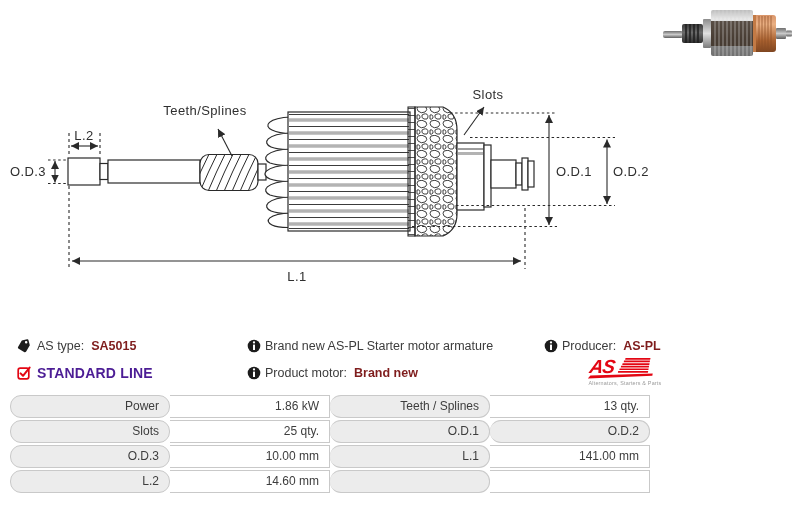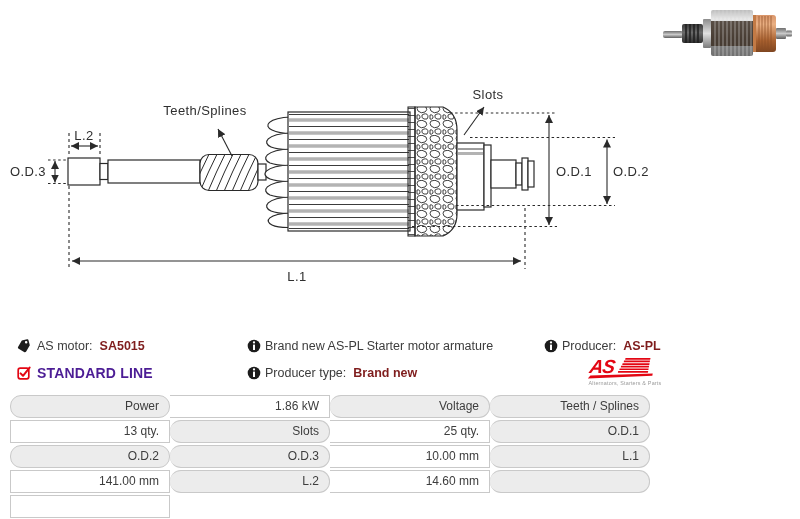--- a/index.html
+++ b/index.html
@@ -234,21 +234,21 @@
   <rect x="124" y="23.5" width="6" height="6" rx="1" fill="url(#gShaft)"></rect>
 </svg>
 
 <svg class="abs icon13" style="left:17px;top:339px" viewBox="0 0 14 14">
   <g transform="rotate(-14 7 7)">
     <path d="M1.2,6.2 L6.2,1.2 H11.6 a1.2,1.2 0 0 1 1.2,1.2 V7.8 L7.8,12.8 a1.6,1.6 0 0 1 -2.2,0 L1.2,8.4 a1.55,1.55 0 0 1 0,-2.2 Z" fill="#1c1c1c"></path>
     <circle cx="10" cy="3.9" r="1.25" fill="#fff"></circle>
   </g>
 </svg>
 <div class="info-item abs" style="left:37px;top:339px">
-  <span>AS motor:</span><span class="b">SA5015</span>
+  <span>AS type:</span><span class="b">SA5015</span>
 </div>
 
 <svg class="abs icon13" style="left:17px;top:366px" viewBox="0 0 14 14">
   <rect x="1.2" y="2.2" width="10.6" height="10.6" rx="2" fill="none" stroke="#e30613" stroke-width="1.7"></rect>
   <path d="M3.6,7.4 L6,9.8 L12.6,1.6" fill="none" stroke="#e30613" stroke-width="2" stroke-linecap="round" stroke-linejoin="round"></path>
 </svg>
 <div class="std-line abs" style="left:37px;top:366px">STANDARD LINE</div>
 
 <svg class="abs icon13" style="left:247px;top:339px" viewBox="0 0 14 14">
   <circle cx="7" cy="7" r="6.3" fill="#1c1c1c"></circle>
@@ -258,21 +258,21 @@
 <div class="info-item abs" style="left:265px;top:339px">
   <span>Brand new AS-PL Starter motor armature</span>
 </div>
 
 <svg class="abs icon13" style="left:247px;top:366px" viewBox="0 0 14 14">
   <circle cx="7" cy="7" r="6.3" fill="#1c1c1c"></circle>
   <rect x="6" y="5.6" width="2" height="5.4" fill="#fff"></rect>
     <circle cx="7" cy="3.4" r="1.15" fill="#fff"></circle>
 </svg>
 <div class="info-item abs" style="left:265px;top:366px">
-  <span>Producer type:</span><span class="b">Brand new</span>
+  <span>Product motor:</span><span class="b">Brand new</span>
 </div>
 
 <svg class="abs icon13" style="left:544px;top:339px" viewBox="0 0 14 14">
   <circle cx="7" cy="7" r="6.3" fill="#1c1c1c"></circle>
   <rect x="6" y="5.6" width="2" height="5.4" fill="#fff"></rect>
     <circle cx="7" cy="3.4" r="1.15" fill="#fff"></circle>
 </svg>
 <div class="info-item abs" style="left:562px;top:339px">
   <span>Producer:</span><span class="b">AS-PL</span>
 </div>
@@ -289,21 +289,20 @@
         <rect x="35" y="16" width="30" height="1.7"></rect>
     </g>
     <polygon points="8,20.5 70,18.5 70,20.8 6,23.5" fill="#e30613"></polygon>
   </g>
   <text x="39" y="30" text-anchor="middle" font-size="5.4" fill="#9a9a9a" letter-spacing=".2" font-family="Liberation Sans, sans-serif">Alternators, Starters &amp; Parts</text>
 </svg>
 
 <div class="spec-table abs" style="left:10px;top:395px">
   <div class="cell label">Power</div>
   <div class="cell value">1.86 kW</div>
-  <div class="cell label">Voltage</div>
 
   <div class="cell label">Teeth / Splines</div>
   <div class="cell value">13 qty.</div>
   <div class="cell label">Slots</div>
   <div class="cell value">25 qty.</div>
 
   <div class="cell label">O.D.1</div>
   <div class="cell label">O.D.2</div>
 
   <div class="cell label">O.D.3</div>

